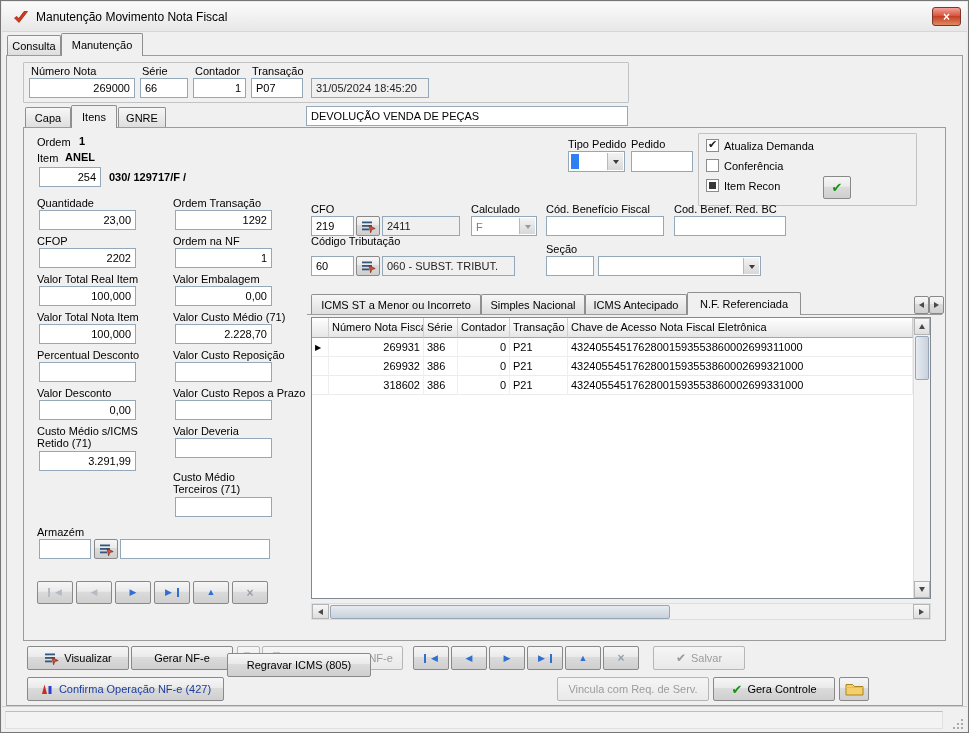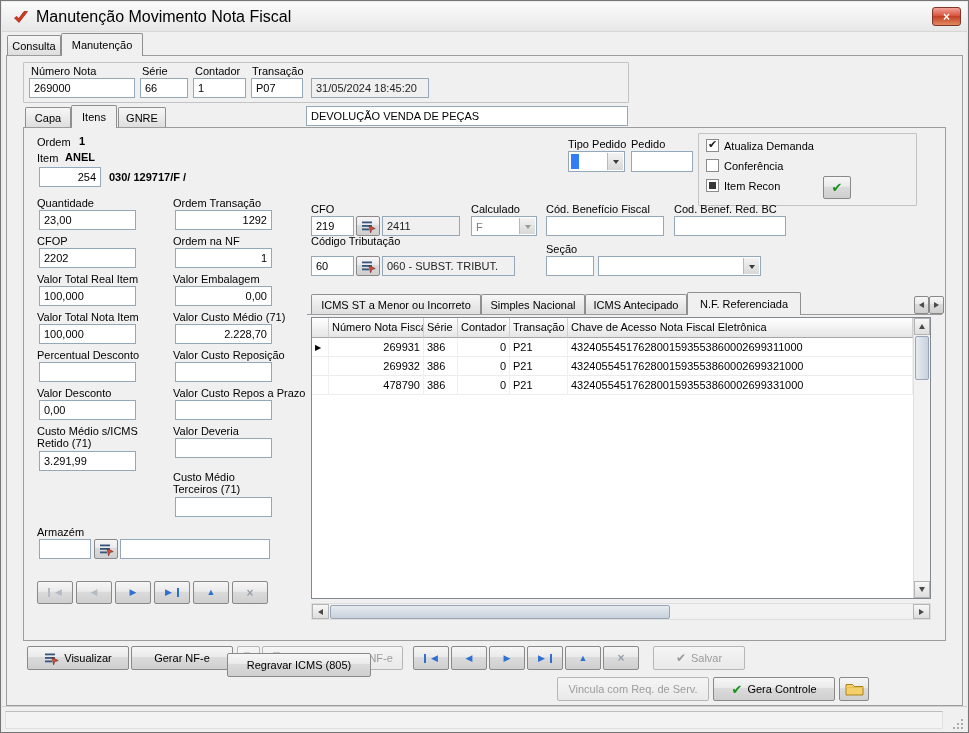--- a/index.html
+++ b/index.html
@@ -2,21 +2,21 @@
 <html><head>
 <meta charset="utf-8">
 <style>
   *{margin:0;padding:0;box-sizing:border-box}
   body{font-family:"Liberation Sans","DejaVu Sans",sans-serif;font-size:11px;color:#000;background:#c9c9c9}
   #win{position:relative;width:969px;height:733px;background:#f0f0f0;border:1px solid #767676;box-shadow:inset 0 0 0 2px #ebebeb;overflow:hidden}
   .lbl{position:absolute;white-space:nowrap;line-height:12px}
   .b{font-weight:bold}
   .field{position:absolute;height:20px;background:#fff;border:1px solid #95a8ba;padding:2px 4px;line-height:14px;white-space:nowrap;overflow:hidden}
   .ro{background:#f0f0f0;color:#1e1e1e}
-  .ctr{text-align:left}.rt{text-align:right}
+  .ctr{text-align:right}.rt{text-align:right}
   .btn{position:absolute;display:flex;align-items:center;justify-content:center;gap:5px;background:linear-gradient(#f6f6f6,#eaeaea 45%,#dbdbdb 46%,#cfcfcf);border:1px solid #898989;border-radius:2px;white-space:nowrap;cursor:default}
   .btn.dis{color:#9c9c9c;border-color:#b6b6b6;background:linear-gradient(#f5f5f5,#e9e9e9)}
   .tab{position:absolute;background:linear-gradient(#f7f7f7,#dedede);border:1px solid #8f8f8f;border-bottom:none;border-radius:2px 2px 0 0;display:flex;align-items:center;justify-content:center;white-space:nowrap}
   .tab.on{background:#f0f0f0}
   .sheet{position:absolute;background:#f0f0f0;border:1px solid #9c9c9c}
   .gb{position:absolute;border:1px solid #c3c3c3;border-radius:1px}
   .titlebar{position:absolute;left:1px;top:1px;width:965px;height:30px;background:linear-gradient(#fbfbfb,#e7e7e7);border-bottom:1px solid #d7d7d7}
   .closebtn{position:absolute;top:5px;right:6px;width:29px;height:19px;background:linear-gradient(#f2a39a,#d9553f 45%,#c33a22 46%,#e08a5f);border:1px solid #7e352a;border-radius:3px;color:#fff;font-weight:bold;font-size:12px;display:flex;align-items:center;justify-content:center;line-height:1}
   .cbox{position:absolute;display:flex;align-items:center;gap:5px}
   .cb{width:13px;height:13px;background:#fff;border:1px solid #8c8c8c;position:relative;flex:none}
@@ -50,21 +50,21 @@
 </style>
 </head>
 <body>
 
 <div id="win">
 
   <div class="titlebar">
     <svg style="position:absolute;left:11px;top:8px" width="16" height="15" viewBox="0 0 16 15">
       <path d="M1.5 8 L6 12.5 L14.5 1.5 L11 1.5 L5.8 8.6 L3.8 6.4 Z" fill="#d6381c" stroke="#8e1f0c" stroke-width="0.7"></path>
     </svg>
-    <div class="lbl" style="left:34px;top:9px;font-size:16px">Manutenção Movimento Nota Fiscal</div>
+    <div class="lbl" style="left:34px;top:9px;font-size:12px">Manutenção Movimento Nota Fiscal</div>
     <div class="closebtn">
         <span>×</span>
       </div>
   </div>
 
   <div class="sheet" style="left:5px;top:54px;width:957px;height:651px"></div>
   <div class="tab" style="left:6px;top:34px;width:54px;height:20px">
       <span>Consulta</span>
     </div>
   <div class="tab on" style="left:60px;top:32px;width:82px;height:23px">
@@ -284,21 +284,21 @@
     <div class="grow" style="top:39px">
       <div class="gc" style="left:0;width:17px"></div>
       <div class="gc rt" style="left:17px;width:95px">269932</div>
       <div class="gc" style="left:112px;width:34px">386</div>
       <div class="gc rt" style="left:146px;width:52px">0</div>
       <div class="gc" style="left:198px;width:58px">P21</div>
       <div class="gc" style="left:256px;width:345px">43240554517628001593553860002699321000</div>
     </div>
     <div class="grow" style="top:58px">
       <div class="gc" style="left:0;width:17px"></div>
-      <div class="gc rt" style="left:17px;width:95px">478790</div>
+      <div class="gc rt" style="left:17px;width:95px">318602</div>
       <div class="gc" style="left:112px;width:34px">386</div>
       <div class="gc rt" style="left:146px;width:52px">0</div>
       <div class="gc" style="left:198px;width:58px">P21</div>
       <div class="gc" style="left:256px;width:345px">43240554517628001593553860002699331000</div>
     </div>
 
     <div style="position:absolute;top:0;right:0;bottom:0;width:17px;background:#f2f2f2;border-left:1px solid #dedede">
       <div class="sbtn" style="left:0;right:0;top:0;height:17px">
           <i class="tri up"></i>
         </div>
@@ -361,20 +361,27 @@
       <span class="arr">▲</span>
     </div>
   <div class="btn navbtn" style="left:602px;top:645px;height:24px">
       <span class="xg">×</span>
     </div>
   <div class="btn dis" style="left:652px;top:645px;width:92px;height:24px">
       <span class="graychk">✔</span>
       <span>Salvar</span>
     </div>
 
+  <div class="btn" style="left:26px;top:676px;width:197px;height:24px">
+    <svg width="14" height="13" viewBox="0 0 14 13">
+      <path d="M2 11 L4.5 1.5 L7 11 Z" fill="#cf2a1b"></path>
+        <rect x="8.5" y="3" width="3" height="8" fill="#2b3fd0"></rect>
+    </svg>
+    <span class="bluetext">Confirma Operação NF-e (427)</span>
+  </div>
   <div class="btn" style="left:226px;top:652px;width:144px;height:24px">
       <span>Regravar ICMS (805)</span>
     </div>
   <div class="btn dis" style="left:556px;top:676px;width:152px;height:24px">
       <span>Vincula com Req. de Serv.</span>
     </div>
   <div class="btn" style="left:712px;top:676px;width:122px;height:24px">
       <span class="greenchk">✔</span>
       <span>Gera Controle</span>
     </div>

